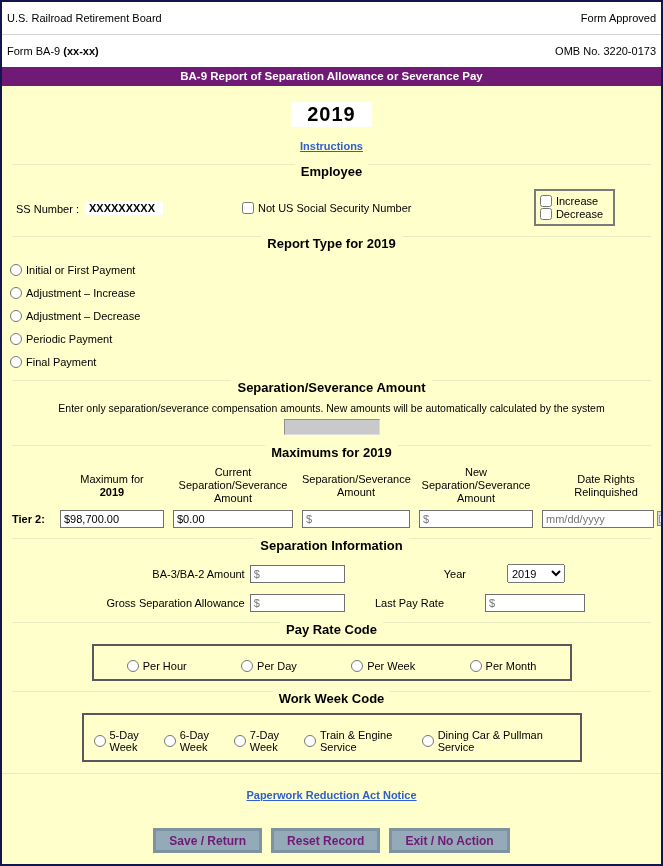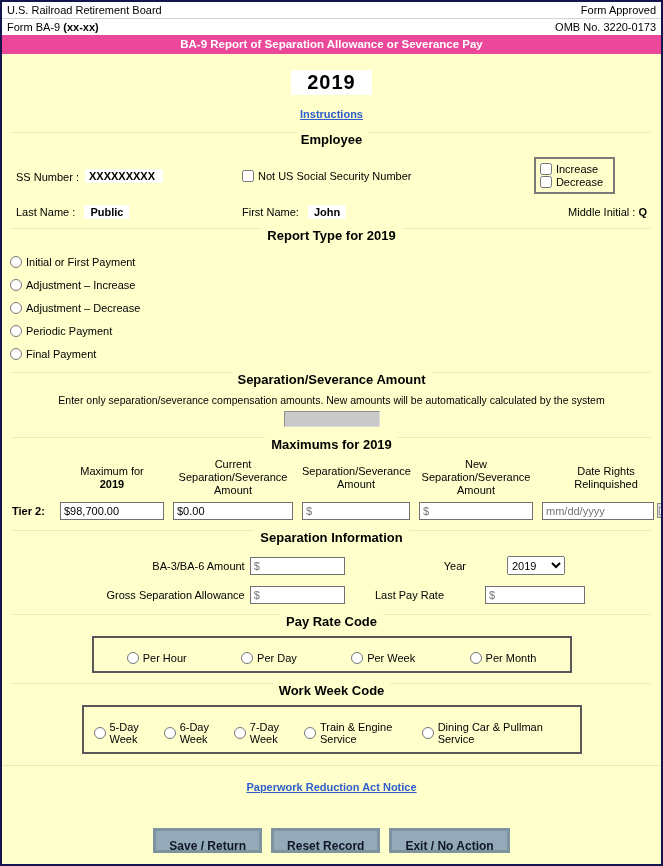--- a/index.html
+++ b/index.html
@@ -1,24 +1,24 @@
 <!DOCTYPE html>
 <html><head>
 <meta charset="utf-8">
 <style>
   * { margin:0; padding:0; box-sizing:border-box; }
   body { font-family:"Liberation Sans", sans-serif; background:#fff; }
   .page {
     width:663px; height:866px; border:2px solid #15154d;
     background:#FFFFCC; display:flex; flex-direction:column; overflow:hidden;
   }
-  .hdr { background:#ffffff; font-size:11px; padding:2px 5px; display:flex; justify-content:space-between; align-items:center; }
+  .hdr { background:#ffffff; font-size:11px; padding:10px 5px; display:flex; justify-content:space-between; align-items:center; }
   .hdr.first { border-bottom:1px solid #d4d4d4; }
   .bold { font-weight:bold; }
-  .banner { background:#ec4899; color:#ffffff; text-align:center; font-weight:bold; font-size:11.5px; padding:3px 0 4px; }
+  .banner { background:#701a75; color:#ffffff; text-align:center; font-weight:bold; font-size:11.5px; padding:3px 0 4px; }
   .content { flex:1; display:flex; flex-direction:column; padding-bottom:6px; }
 
   .year-box { align-self:center; background:#ffffff; font-size:20px; font-weight:bold; padding:1px 16px; margin-top:16px; letter-spacing:1px; }
   .link { color:#2e5fcc; font-weight:bold; font-size:11px; text-decoration:underline;margin-top:40px; }
   .center { text-align:center; }
   .instructions { margin-top:9px; }
 
   .section-head { display:flex; align-items:flex-start; font-weight:bold; font-size:13px; margin:10px 4px 0; color:#000; }
   .section-head::before, .section-head::after { content:""; flex:1; border-top:1px solid #ebebc2; margin:0 6px; }
 
@@ -61,21 +61,21 @@
 
   .opt-box { border:2px solid #57575c; margin:7px auto 0; display:flex; align-items:center; font-size:11px; background:transparent; }
   .pay-box { width:480px; justify-content:space-around; padding:7px 6px; }
   .week-box { width:500px; justify-content:space-between; padding:7px 10px; }
   .opt-box .radio-row { height:auto; }
 
   hr.faint { border:0; border-top:1px solid #e8e8bf; margin:11px 0 0; }
   .paperwork { margin-top:11px; }
 
   .btn-row { margin-top:auto; display:flex; justify-content:center; gap:9px; margin-bottom:5px; }
-  .btn { background:#95aab8; border:3px solid #7e93a0; color:#0f172a; font-weight:bold; font-size:12px; padding:8px 13px; font-family:inherit; height:25px; }
+  .btn { background:#95aab8; border:3px solid #7e93a0; color:#701a75; font-weight:bold; font-size:12px; padding:2px 13px; font-family:inherit; height:25px; }
 </style>
 </head>
 <body>
 
 <div class="page">
 
   <div class="hdr first">
     <span>U.S. Railroad Retirement Board</span>
     <span>Form Approved</span>
   </div>
@@ -112,34 +112,20 @@
         <label class="chkline">
           <input type="checkbox" style="">
           <span>Increase</span>
         </label>
         <label class="chkline">
           <input type="checkbox" style="">
           <span>Decrease</span>
         </label>
       </div>
     </div>
-    <div class="emp-row2">
-      <div class="emp-ln">
-        <span>Last Name :</span>
-        <span class="white-val">Public</span>
-      </div>
-      <div class="emp-fn">
-        <span>First Name:</span>
-        <span class="white-val">John</span>
-      </div>
-      <div>
-        <span>Middle Initial :</span>
-        <span class="bold">Q</span>
-      </div>
-    </div>
 
     <div class="section-head">
       <span>Report Type for 2019</span>
     </div>
     <div class="radio-list">
       <label class="radio-row">
         <input type="radio" name="reportType" style="">
         <span>Initial or First Payment</span>
       </label>
       <label class="radio-row">
@@ -214,21 +200,21 @@
           <span class="cal-glyph"></span>
         </button>
       </div>
     </div>
 
     <div class="section-head">
       <span>Separation Information</span>
     </div>
     <div class="sep-row">
       <div class="sep-left">
-        <span class="sep-label">BA-3/BA-6 Amount</span>
+        <span class="sep-label">BA-3/BA-2 Amount</span>
         <input class="txt sep-input" placeholder="$" style="">
       </div>
       <div class="sep-right">
         <span class="sep-label">Year</span>
         <select class="yr-select">
           <option>2019</option>
         </select>
       </div>
     </div>
     <div class="sep-row">

